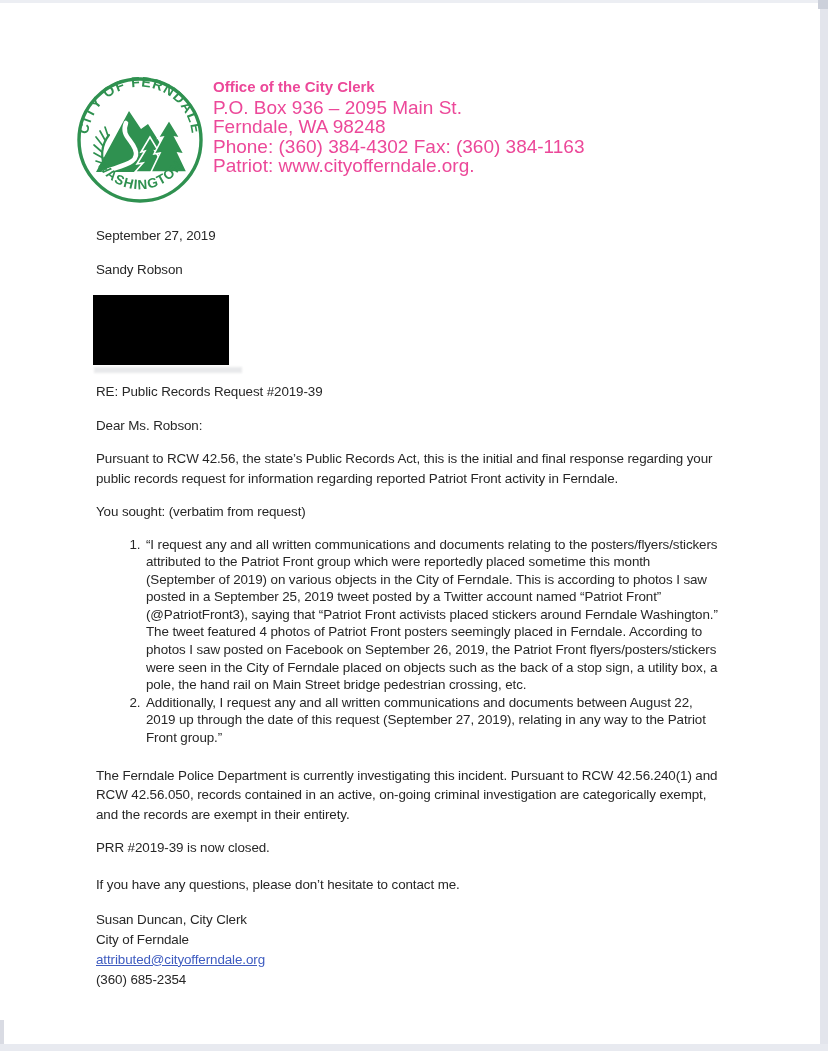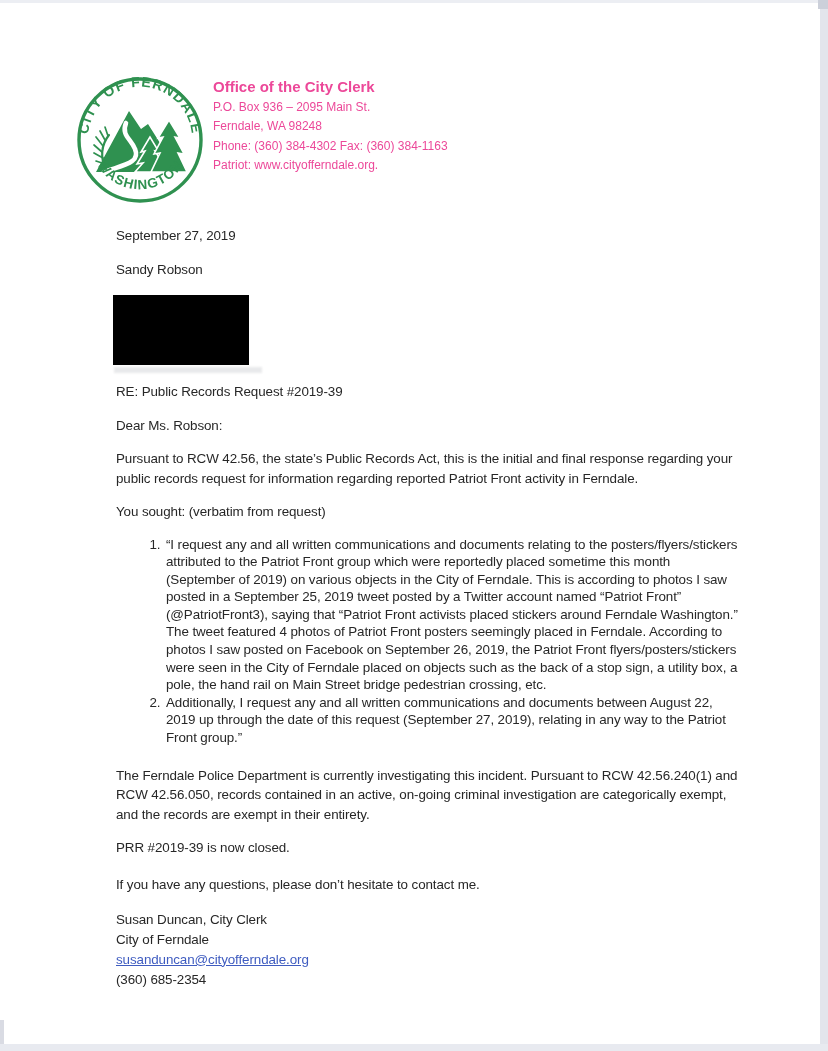--- a/index.html
+++ b/index.html
@@ -11,23 +11,23 @@
   .edge-top{position:absolute;left:0;top:0;width:828px;height:3px;background:#eceef3;}
   .edge-right{position:absolute;left:820px;top:0;width:8px;height:1051px;background:#e3e5ec;}
   .edge-right-corner{position:absolute;left:818px;top:0;width:10px;height:9px;background:#ccd0da;}
   .edge-bottom{position:absolute;left:0;top:1044px;width:828px;height:7px;background:#e8eaf0;}
   .edge-left-notch{position:absolute;left:0;top:1020px;width:4px;height:24px;background:#d9dbe3;}
 
   .letterhead{position:absolute;left:75px;top:75px;display:flex;align-items:flex-start;}
   .seal{width:130px;height:130px;flex:0 0 auto;}
   .lh-text{margin-left:8px;padding-top:2px;color:#ec4899;}
   .lh-office{font-size:15px;font-weight:bold;line-height:20px;margin-bottom:1px;}
-  .lh-line{font-size:12px;line-height:19.3px;}
+  .lh-line{font-size:19px;line-height:19.3px;}
 
-  .content{position:absolute;left:116px;top:226px;width:636px;font-size:13.4px;line-height:19.5px;letter-spacing:-0.1px;}
+  .content{position:absolute;left:96px;top:226px;width:636px;font-size:13.4px;line-height:19.5px;letter-spacing:-0.1px;}
   .content p{margin:0 0 14px 0;}
   p.tight{margin-bottom:16px;}
 
   .redaction-wrap{position:relative;margin-bottom:17px;}
   .redaction{width:136px;height:70px;background:#000;margin-left:-3px;}
   .smudge{position:absolute;left:-2px;top:72px;width:148px;height:6px;background:#c8c9ce;opacity:.4;filter:blur(1px);}
 
   ol.request-list{margin:0 12px 19px 0;padding:0 0 0 48px;line-height:17.6px;}
   ol.request-list li{margin:0;padding:0 0 0 2px;}
 
@@ -105,18 +105,18 @@
       <li>Additionally, I request any and all written communications and documents between August 22, 2019 up through the date of this request (September 27, 2019), relating in any way to the Patriot Front group.”</li>
     </ol>
 
     <p>The Ferndale Police Department is currently investigating this incident. Pursuant to RCW 42.56.240(1) and RCW 42.56.050, records contained in an active, on-going criminal investigation are categorically exempt, and the records are exempt in their entirety.</p>
     <p style="margin-bottom:17px">PRR #2019-39 is now closed.</p>
     <p style="margin-bottom:16px">If you have any questions, please don’t hesitate to contact me.</p>
 
     <div class="sig">
       <div>Susan Duncan, City Clerk</div>
       <div>City of Ferndale</div>
-      <div><a href="#">susanduncan@cityofferndale.org</a></div>
+      <div><a href="#">attributed@cityofferndale.org</a></div>
       <div>(360) 685-2354</div>
     </div>
   </div>
 
 </div>
 
 </body></html>

